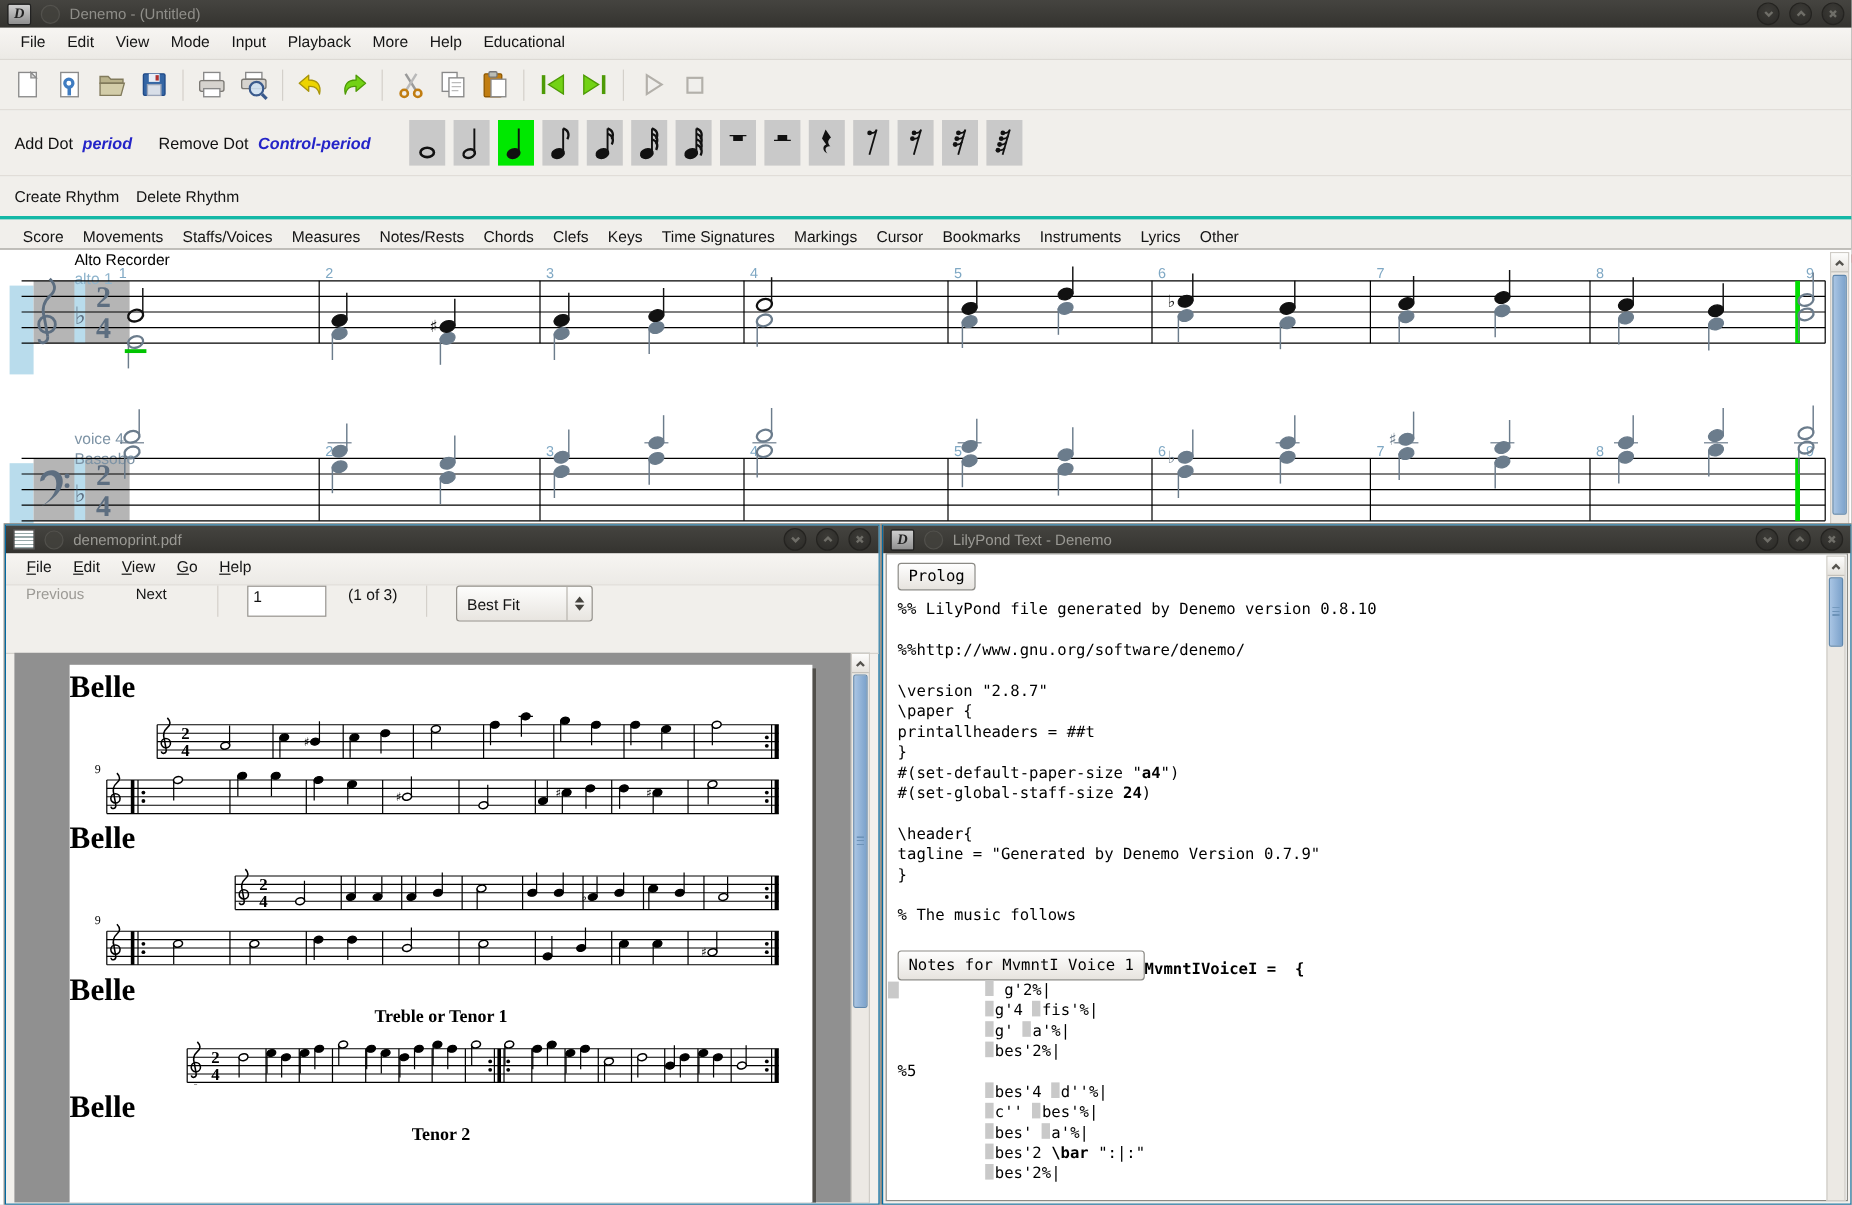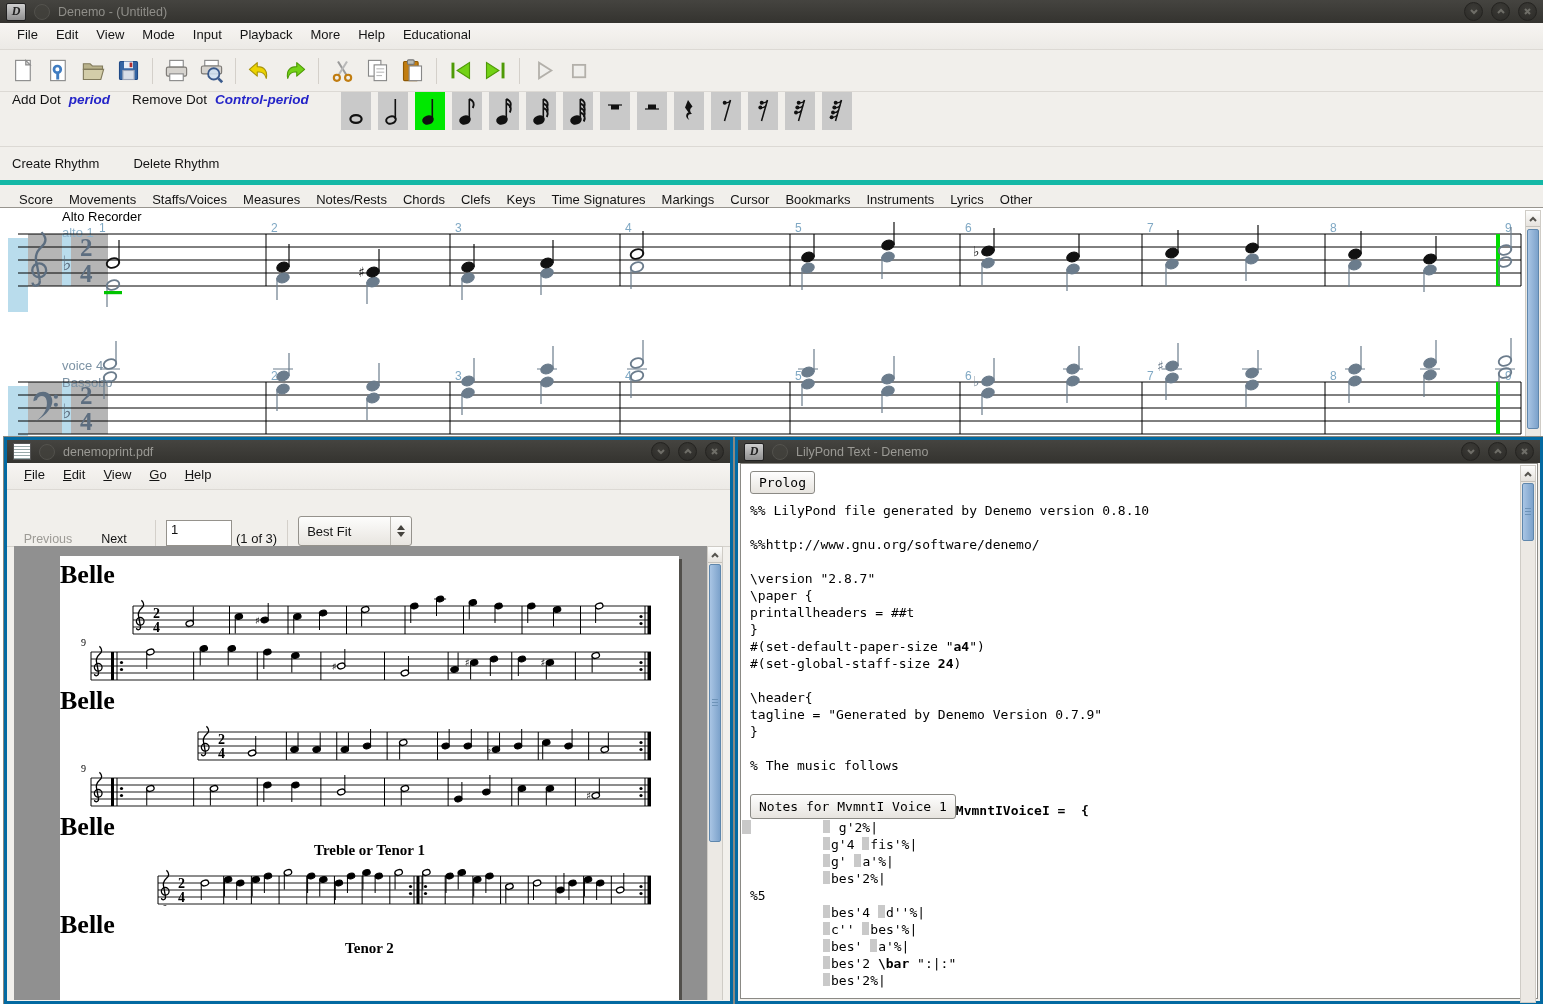--- a/index.html
+++ b/index.html
@@ -1,62 +1,62 @@
 <!DOCTYPE html>
 <html style="--sel: #00e800;"><head>
 <meta charset="utf-8">
 <style>
   html,body{margin:0;padding:0}
   body{width:1543px;height:1004px;overflow:hidden;background:#33322e;
        font-family:"Liberation Sans",sans-serif;position:relative}
-  .window{position:absolute;box-sizing:border-box;background:#f2f0ec;border:3px solid #0369a1;box-shadow:0 0 0 1px #8a8880}
+  .window{position:absolute;box-sizing:border-box;background:#f2f0ec;border:1px solid #0369a1;box-shadow:0 0 0 1px #8a8880}
   #mainwin{left:0;top:0;width:1543px;height:1004px;border:none;box-shadow:none}
   .titlebar{height:23px;background:linear-gradient(#454440,#34332f);display:flex;align-items:center;padding:0 6px;gap:8px;position:relative}
   .appicon{width:18px;height:16px;background:linear-gradient(#cfcfcf,#8f8f8f);border:1px solid #222;border-radius:2px;
            color:#222;font:italic bold 12px "Liberation Serif",serif;text-align:center;line-height:15px}
   .pdficon{width:16px;height:15px;background:repeating-linear-gradient(#fff 0 2px,#9aa 2px 3px);border:1px solid #555}
   .ghost{width:14px;height:14px;border-radius:50%;border:1px solid #5c5b56;background:#44433e;opacity:.7}
   .wtitle{color:#8f8e89;font-size:12.5px}
   .lily .wtitle,.pdf .wtitle{color:#9a9994}
   .wbtns{margin-left:auto;display:flex;gap:8px;align-items:center}
   .wbtn{width:17px;height:17px;border-radius:50%;background:radial-gradient(circle at 50% 35%,#3c3b37,#2b2a27);
         border:1px solid #242320;display:flex;align-items:center;justify-content:center}
   .wbtn svg{width:9px;height:9px;stroke:#6f6e68;stroke-width:2;fill:none}
   .menubar{display:flex;height:26px;align-items:flex-start;background:linear-gradient(#f7f5f2,#eceae6);padding:0 8px;border-bottom:1px solid #dcd9d4}
   .mitem{font-size:13px;color:#141414;padding:4px 9px;white-space:nowrap}
   .toolbar{height:41px;display:flex;align-items:center;background:#f1efeb;padding:0 6px;border-bottom:1px solid #dcd9d4}
   .tbi{width:35px;height:35px;display:flex;align-items:center;justify-content:center;border-radius:3px}
   .tbi svg{width:27px;height:27px}
   .sep{width:1px;height:26px;background:#d4d0ca;margin:0 6px}
-  .rhythmbar{height:54px;display:flex;background:#f1efeb;padding:0 12px;border-bottom:1px solid #dcd9d4}
+  .rhythmbar{height:54px;display:flex;align-items:center;background:#f1efeb;padding:0 12px;border-bottom:1px solid #dcd9d4}
   .rlabel{font-size:13.5px;color:#111;margin-right:8px}
   .rkey{font:italic bold 13.5px "Liberation Sans",sans-serif;color:#2424c8;margin-right:22px}
   .durs{display:flex;margin-left:10px}
   .dur{width:30px;height:38px;background:#c9c9c9;margin-right:7px;display:flex;align-items:center;justify-content:center}
   .dur.sel{background:var(--sel,#00e800)}
   .dur svg{width:30px;height:38px}
   .rowmenu{display:flex;align-items:center;background:#f1efeb;font-size:13px;padding:0 12px}
-  #rhythmmenu{height:33px;gap:34px;border-bottom:5px solid #14b8a6}
+  #rhythmmenu{height:33px;gap:14px;border-bottom:3px solid #14b8a6}
   #objmenu{height:29px;gap:2px;border-bottom:7px solid #7f1d1d}
   #objmenu .mitem{padding:3px 7px}
   #rhythmmenu .mitem{padding:0}
   .scorearea{position:absolute;top:207px;left:0;width:1543px;height:797px;background:#fff;border-top:1px solid #98958f}
   #scoresvg{position:absolute;left:0;top:0}
   
   .vscroll{position:absolute;width:16px;background:#ece9e4;border:1px solid #cfccc6;box-sizing:border-box}
   .sbtn{position:absolute;left:0;width:14px;height:15px;background:linear-gradient(#fdfdfc,#e6e3de);border-bottom:1px solid #c4c1bb;
         display:flex;align-items:center;justify-content:center}
   .sbtn svg{width:8px;height:6px;stroke:#55534e;stroke-width:2;fill:none}
   .sthumb{position:absolute;left:1px;width:12px;border-radius:2px;background:linear-gradient(90deg,#a9c5e4,#7ca2cb);
           border:1px solid #5f87ad;box-sizing:border-box}
   .sgrip{position:absolute;left:2px;right:2px;top:50%;height:8px;margin-top:-4px;
          background:repeating-linear-gradient(#6d93b8 0 1px,transparent 1px 3px)}
   
   #pdfwin{left:4px;top:437px;width:729px;height:567px}
-  .pdftoolbar{height:56px;background:#f1efeb;border-bottom:1px solid #d5d2cc;display:flex;align-items:flex-end;padding:0 10px;gap:4px}
+  .pdftoolbar{height:56px;background:#f1efeb;border-bottom:1px solid #d5d2cc;display:flex;align-items:flex-start;padding:0 10px;gap:18px}
   .navbtn{display:flex;flex-direction:column;align-items:center;width:62px;font-size:12.5px;color:#141414}
   .navbtn.disabled{color:#9c9a95}
   .pageentry{width:56px;height:22px;background:#fff;border:1px solid #95928c;font-size:13px;padding:1px 4px;color:#111}
   .pagecount{font-size:13px;color:#141414}
   .combo{width:112px;height:28px;border:1px solid #95928c;border-radius:3px;background:linear-gradient(#fdfdfc,#e8e5e0);
          display:flex;align-items:center;font-size:13px;color:#141414}
   .combo .clabel{padding-left:8px;flex:1}
   .combo .spin{width:20px;align-self:stretch;border-left:1px solid #b8b5af;display:flex;flex-direction:column;align-items:center;justify-content:center;gap:2px}
   .tri{width:0;height:0;border-left:4px solid transparent;border-right:4px solid transparent}
   .tri.up{border-bottom:5px solid #45433e}

